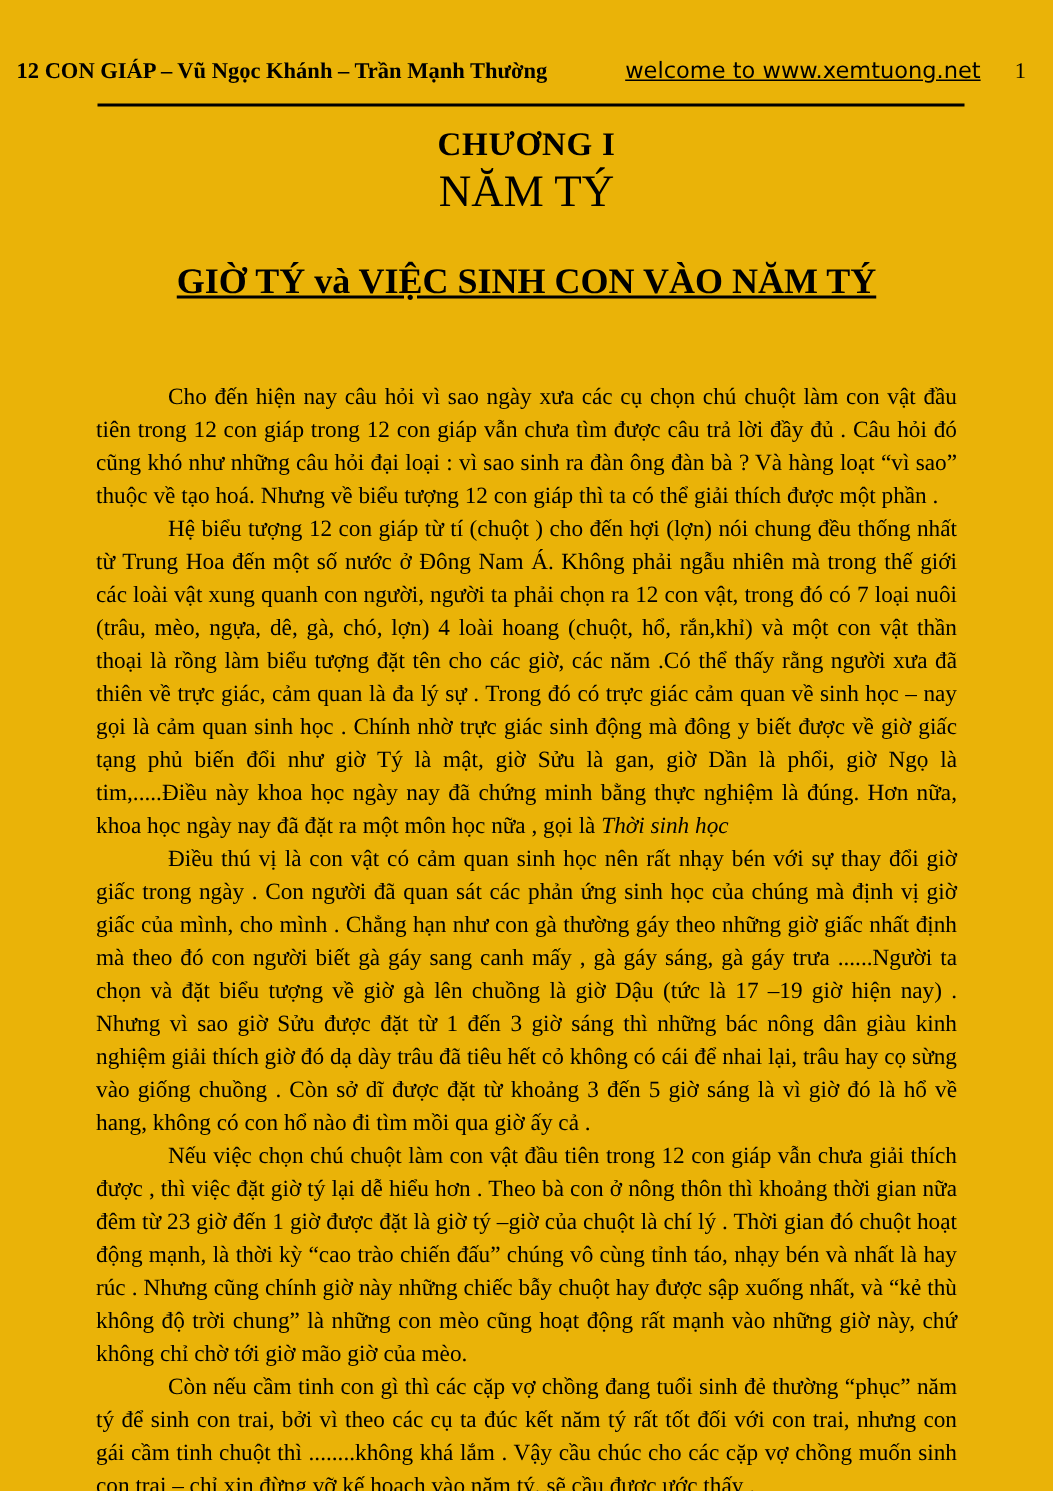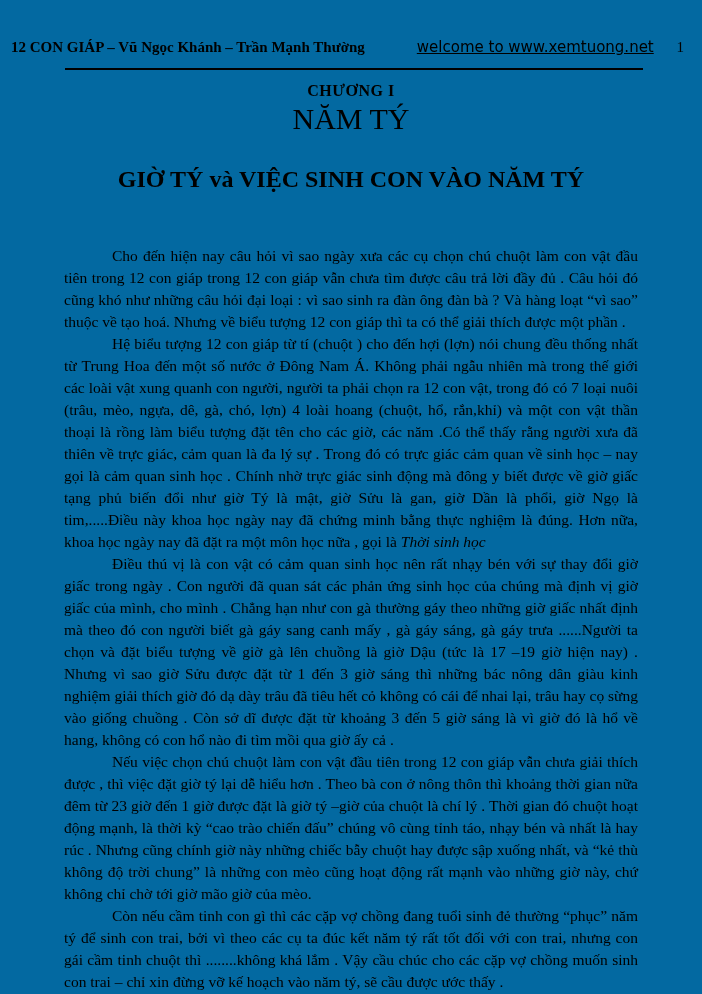--- a/index.html
+++ b/index.html
@@ -2,21 +2,21 @@
 <html><head>
 <meta charset="utf-8">
 <style>
   * { margin: 0; padding: 0; box-sizing: border-box; }
   html, body { background: #888; }
   .page {
     position: relative;
     width: 702px;
     height: 994px;
     margin: 0 auto;
-    background: #0369a1;
+    background: #eab308;
     color: #000000;
     font-family: "Liberation Serif", serif;
     overflow: hidden;
   }
   .header {
     display: flex;
     align-items: baseline;
     padding: 38px 18px 0 11px;
   }
   .header-title {
@@ -39,33 +39,34 @@
   }
   .header-rule {
     border: none;
     border-top: 2px solid #000000;
     width: 578px;
     margin: 12px 0 0 65px;
   }
   .headings { text-align: center; }
   .chapter {
     margin-top: 12px;
-    font-size: 16px;
+    font-size: 22px;
     font-weight: bold;
     letter-spacing: 0.5px;
   }
   .main-title {
     margin-top: 2px;
     font-size: 30px;
     font-weight: normal;
   }
   .subtitle {
     margin-top: 30px;
     font-size: 24px;
     font-weight: bold;
+    text-decoration: underline;
   }
   .body-text {
     margin-top: 52px;
     padding: 0 64px;
     font-size: 15.5px;
     line-height: 22px;
     text-align: justify;
   }
   .body-text p { text-indent: 48px; }
   .italic { font-style: italic; }

